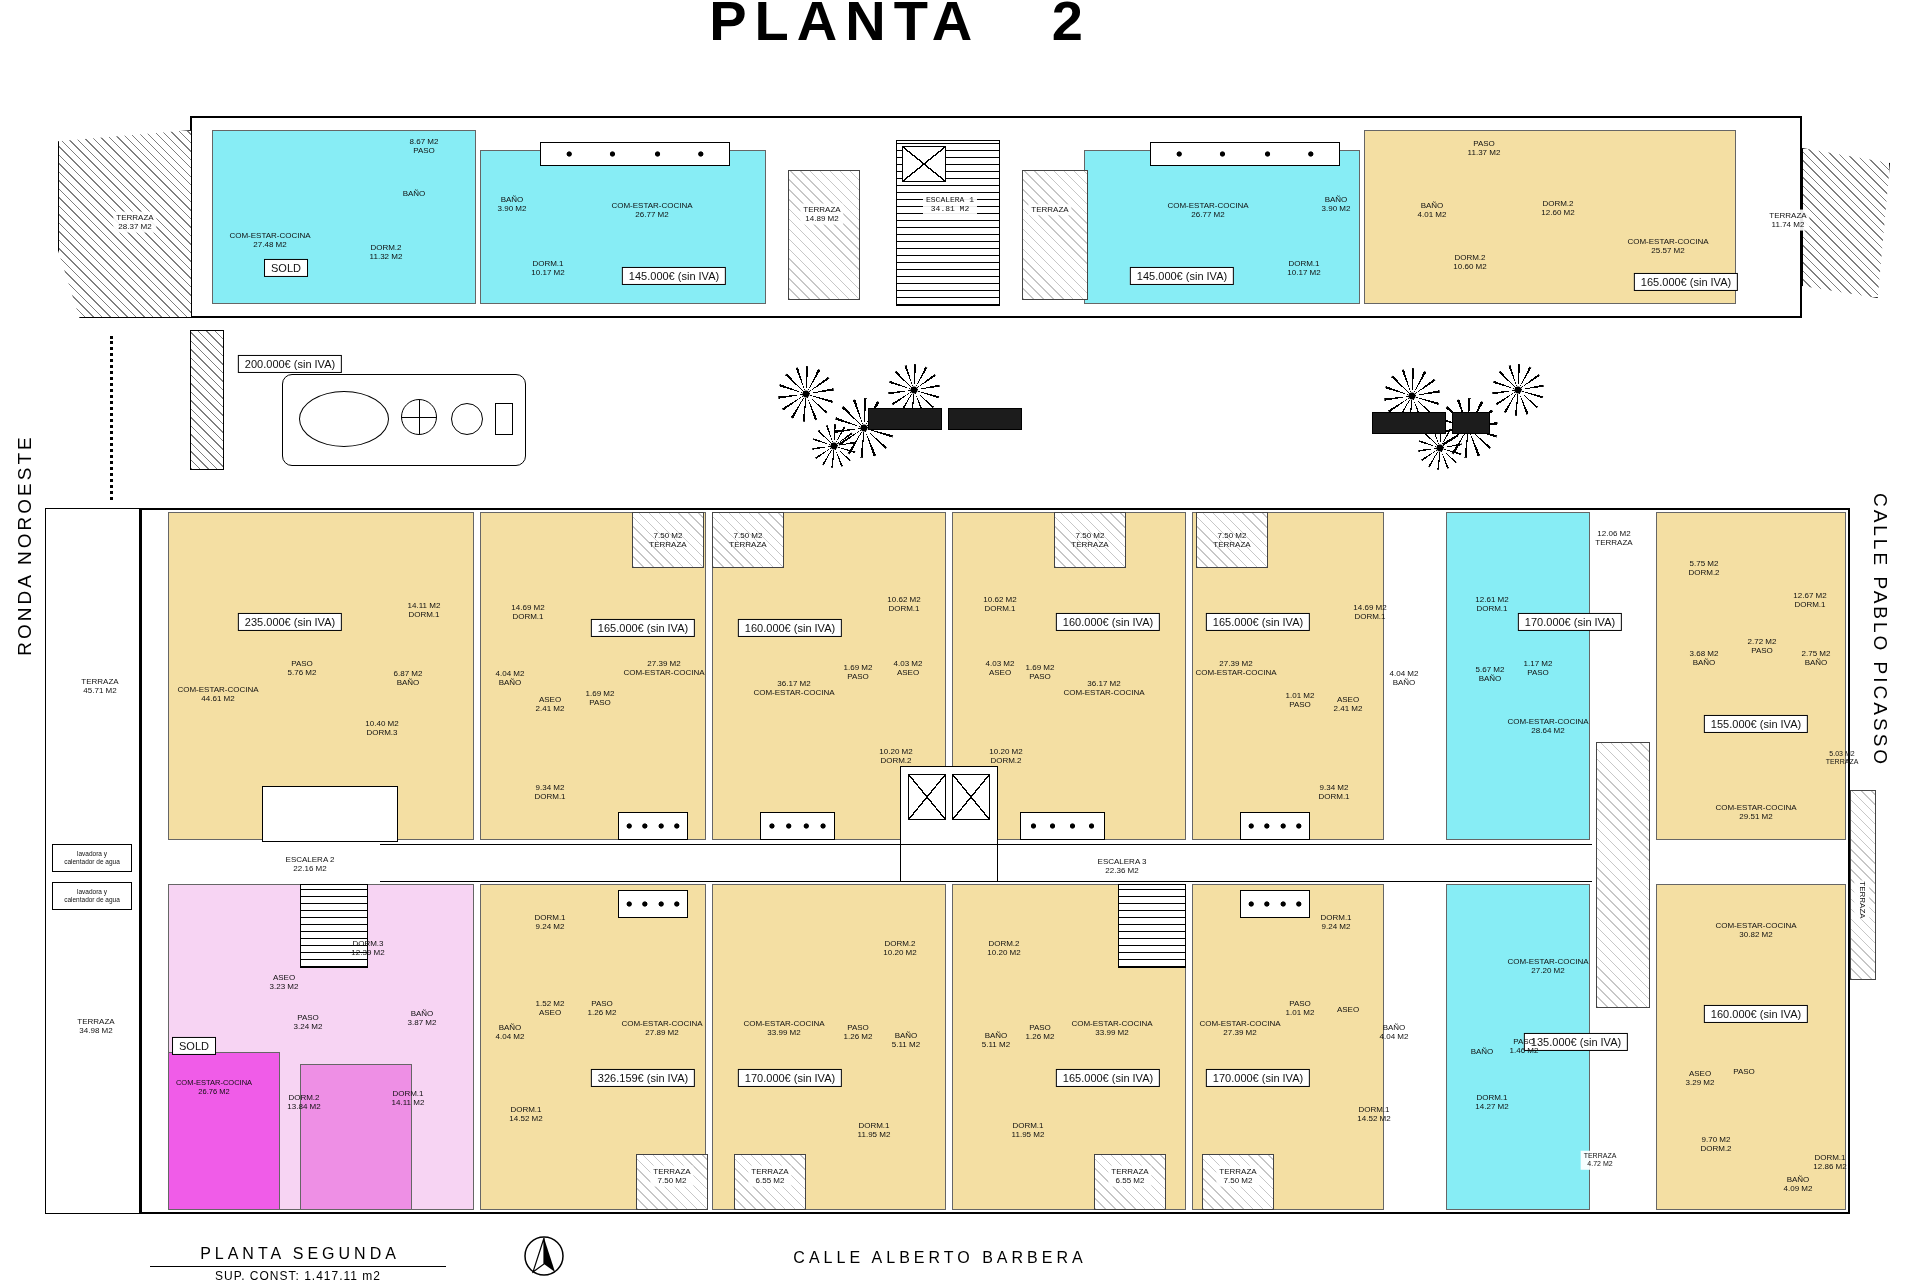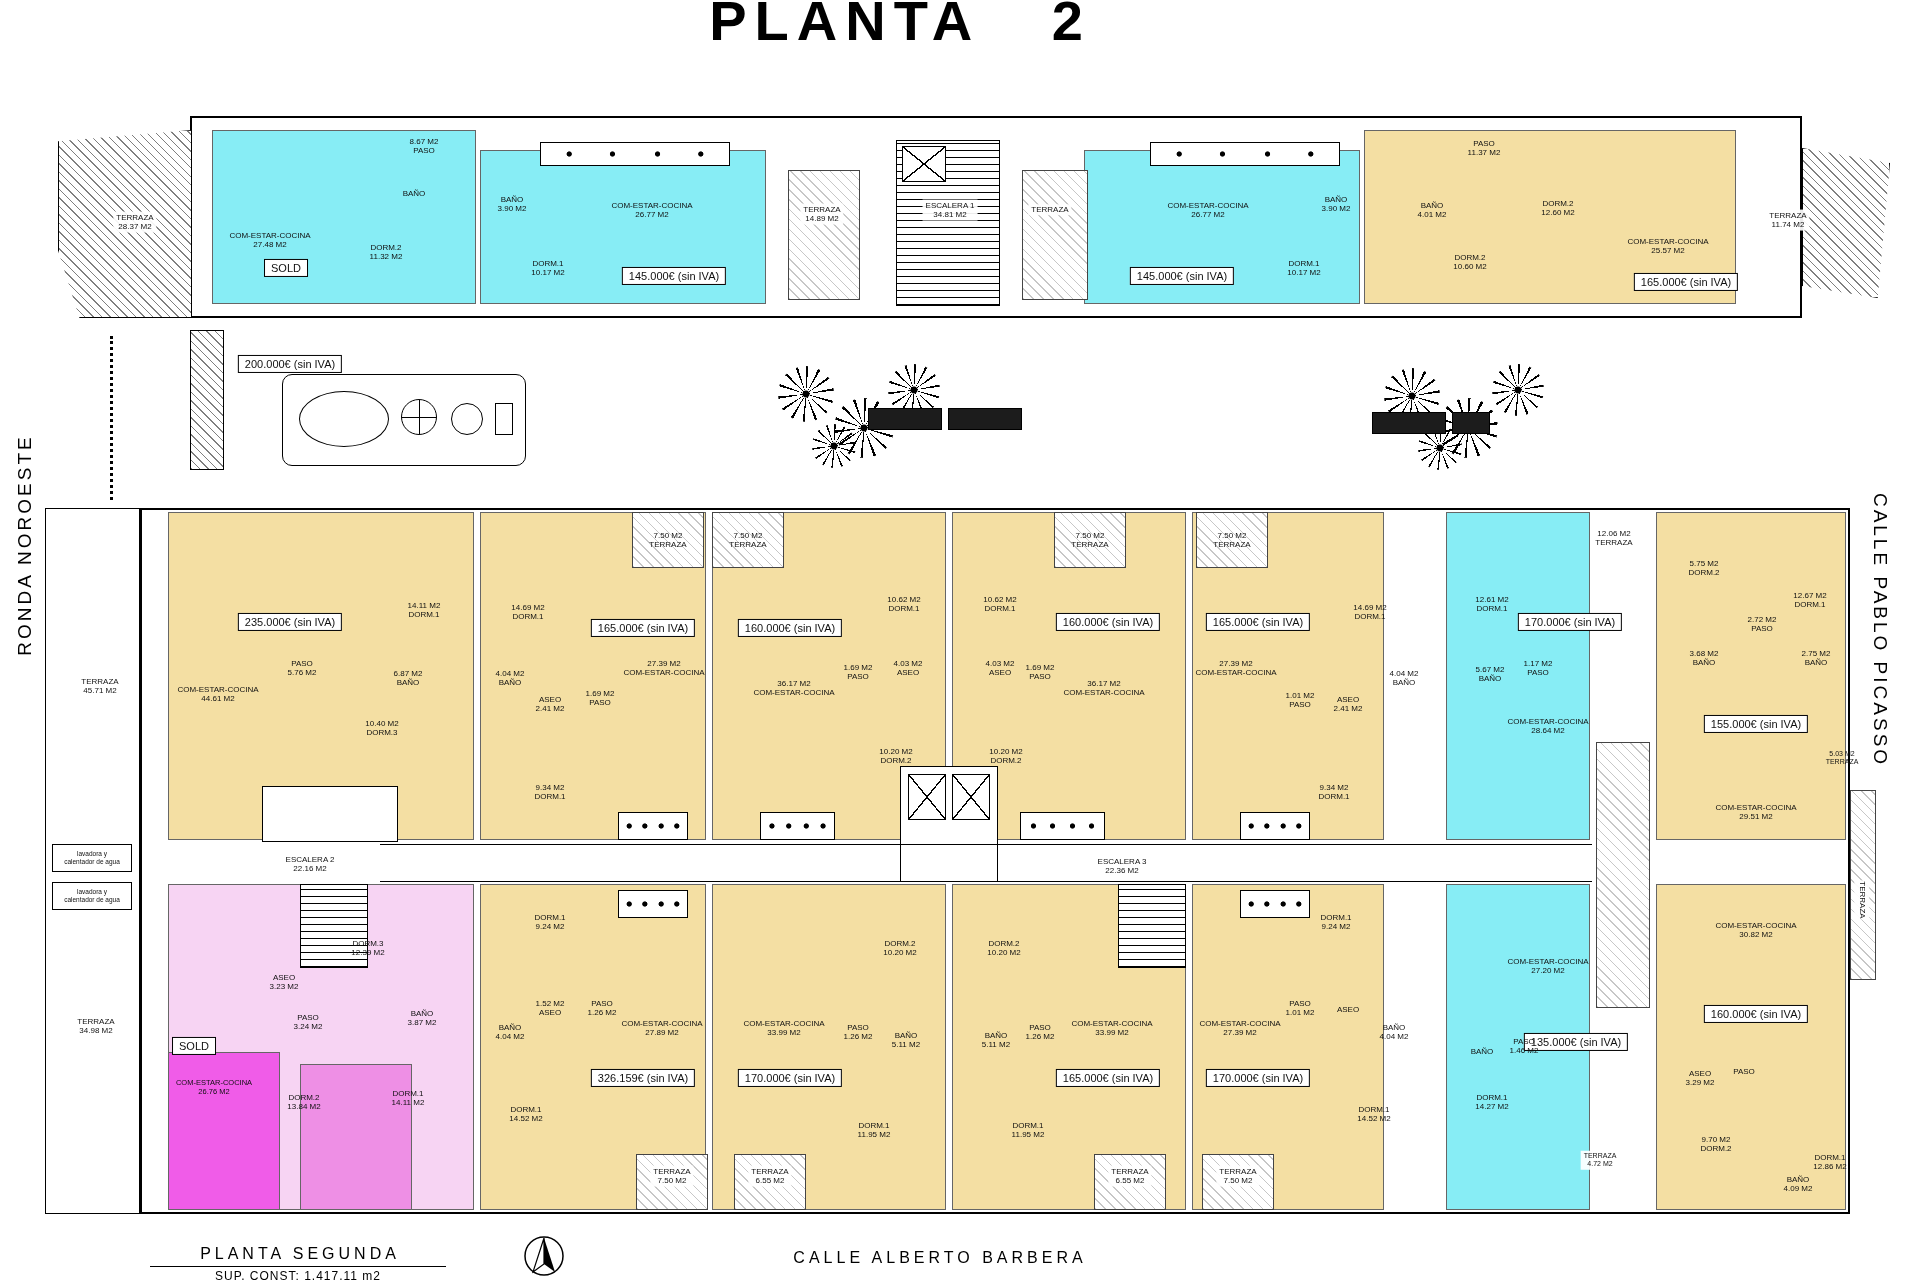--- a/index.html
+++ b/index.html
@@ -167,21 +167,21 @@
 11.32 M2</div>
     <div class="plan-label" style="left: 512px; top: 204px;">BAÑO
 3.90 M2</div>
     <div class="plan-label" style="left: 548px; top: 268px;">DORM.1
 10.17 M2</div>
     <div class="plan-label" style="left: 652px; top: 210px;">COM-ESTAR-COCINA
 26.77 M2</div>
     <div class="plan-label boxed" style="left: 674px; top: 276px;">145.000€ (sin IVA)</div>
     <div class="plan-label onwhite" style="left: 822px; top: 214px;">TERRAZA
 14.89 M2</div>
-    <div class="plan-label onwhite" style="left: 950px; top: 210px;">ESCALERA 1
+    <div class="plan-label onwhite" style="left: 950px; top: 204px; font-family: Liberation Mono, monospace;">ESCALERA 1
 34.81 M2</div>
     <div class="plan-label onwhite" style="left: 1050px; top: 210px;">TERRAZA</div>
     <div class="plan-label" style="left: 1208px; top: 210px;">COM-ESTAR-COCINA
 26.77 M2</div>
     <div class="plan-label boxed" style="left: 1182px; top: 276px;">145.000€ (sin IVA)</div>
     <div class="plan-label" style="left: 1336px; top: 204px;">BAÑO
 3.90 M2</div>
     <div class="plan-label" style="left: 1304px; top: 268px;">DORM.1
 10.17 M2</div>
     <div class="plan-label" style="left: 1484px; top: 148px;">PASO
@@ -283,21 +283,21 @@
     <div class="plan-label" style="left: 1538px; top: 668px;">1.17 M2
 PASO</div>
     <div class="plan-label" style="left: 1548px; top: 726px;">COM-ESTAR-COCINA
 28.64 M2</div>
     <div class="plan-label" style="left: 1704px; top: 568px;">5.75 M2
 DORM.2</div>
     <div class="plan-label" style="left: 1810px; top: 600px;">12.67 M2
 DORM.1</div>
     <div class="plan-label" style="left: 1704px; top: 658px;">3.68 M2
 BAÑO</div>
-    <div class="plan-label" style="left: 1762px; top: 624px;">2.72 M2
+    <div class="plan-label" style="left: 1762px; top: 646px;">2.72 M2
 PASO</div>
     <div class="plan-label" style="left: 1816px; top: 658px;">2.75 M2
 BAÑO</div>
     <div class="plan-label boxed" style="left: 1756px; top: 724px;">155.000€ (sin IVA)</div>
     <div class="plan-label" style="left: 1842px; top: 758px; font-size: 7px;">5.03 M2
 TERRAZA</div>
     <div class="plan-label" style="left: 1756px; top: 812px;">COM-ESTAR-COCINA
 29.51 M2</div>
     <div class="plan-label onwhite" style="left: 310px; top: 864px;">ESCALERA 2
 22.16 M2</div>

